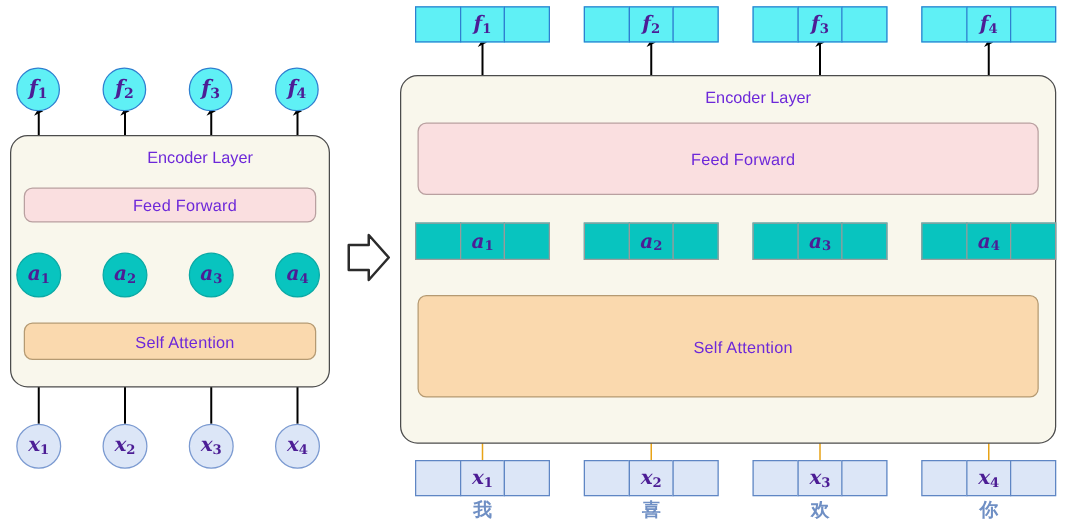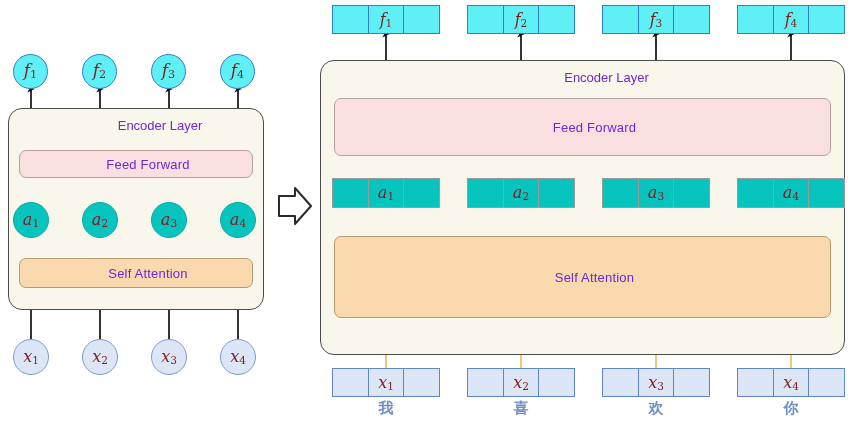--- a/index.html
+++ b/index.html
@@ -12,21 +12,21 @@
 
   
   .lbl{
     position:absolute;font-weight:normal;color:#6d28d9;
     white-space:nowrap;pointer-events:none;margin-left:24px;
   }
   .blocklabel{font-size:13px;letter-spacing:.2px;}
   .enc-title{font-size:13px;}
   .math{
     font-family:"DejaVu Serif","Liberation Serif",serif;
-    font-style:italic;font-weight:normal;color:#7f1d1d;text-align:center;
+    font-style:italic;font-weight:bold;color:#4c1d95;text-align:center;
   }
   .sub{font-size:.66em;font-style:normal;vertical-align:-0.22em;letter-spacing:0;}
 
   
   .circle{
     position:absolute;border-radius:50%;
     display:flex;align-items:center;justify-content:center;
     box-sizing:border-box;
   }
   .circle span{line-height:1;}

